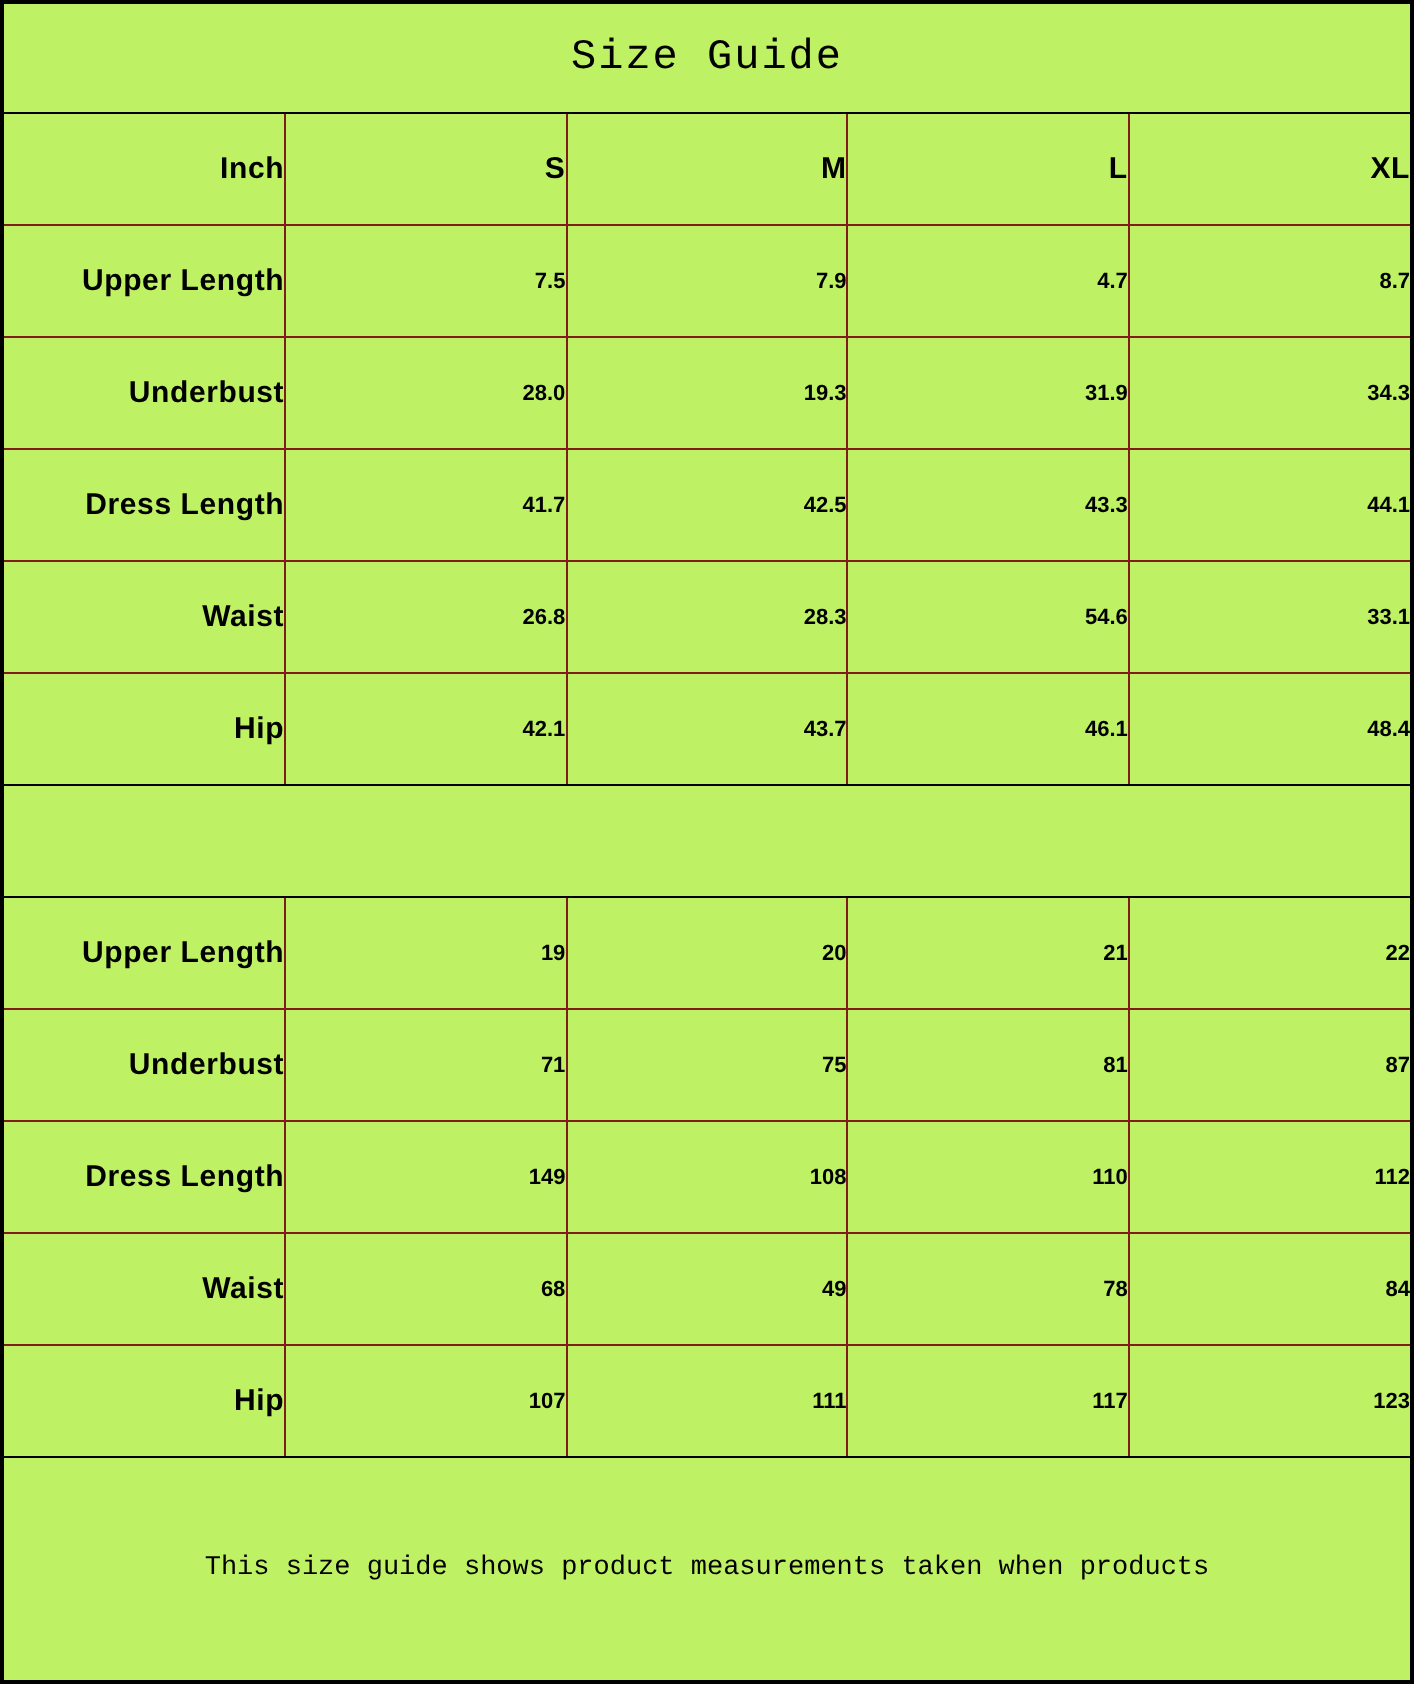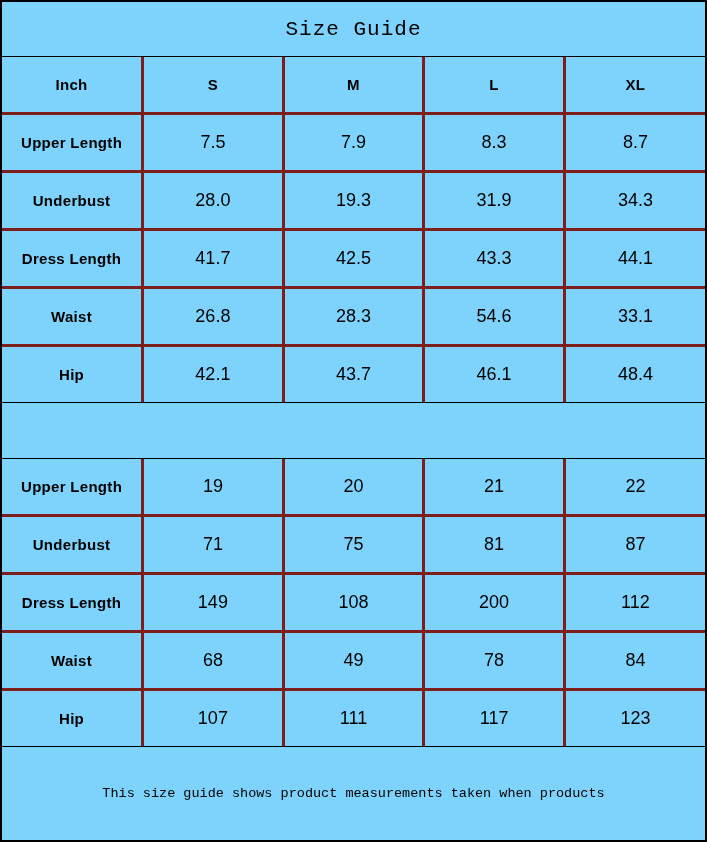--- a/index.html
+++ b/index.html
@@ -9,21 +9,21 @@
     font-family: "Liberation Sans", sans-serif;
     color: #000000;
   }
   .sheet {
     width: 707px;
     height: 842px;
     box-sizing: border-box;
     border: 2px solid #000000;
     display: flex;
     flex-direction: column;
-    background: #7dd3fc;
+    background: #bef264;
   }
   .title-row {
     height: 54px;
     flex: 0 0 54px;
     border-bottom: 1px solid #000000;
     display: flex;
     align-items: center;
     justify-content: center;
   }
   .title-row .title-text {
@@ -34,34 +34,34 @@
   }
   table.size-table {
     width: 100%;
     border-collapse: collapse;
     table-layout: fixed;
     border: hidden; 
     flex: 0 0 auto;
   }
   table.size-table td,
   table.size-table th {
-    border: 3px solid #7f1d1d;
+    border: 1px solid #7f1d1d;
     height: 55px;
-    text-align: center;
+    text-align: right;
     vertical-align: middle;
     padding: 0;
   }
   table.size-table th {
     font-weight: bold;
     font-size: 15px;
     letter-spacing: 0.3px;
   }
   table.size-table td {
-    font-weight: normal;
-    font-size: 18px;
+    font-weight: bold;
+    font-size: 11px;
   }
   .spacer-row {
     height: 55px;
     flex: 0 0 55px;
     border-top: 1px solid #000000;
     border-bottom: 1px solid #000000;
   }
   .footnote {
     flex: 1 1 auto;
     border-top: 1px solid #000000;
@@ -92,21 +92,21 @@
         <th>Inch</th>
         <th>S</th>
         <th>M</th>
         <th>L</th>
         <th>XL</th>
       </tr>
       <tr>
         <th>Upper Length</th>
         <td>7.5</td>
         <td>7.9</td>
-        <td>8.3</td>
+        <td>4.7</td>
         <td>8.7</td>
       </tr>
       <tr>
         <th>Underbust</th>
         <td>28.0</td>
         <td>19.3</td>
         <td>31.9</td>
         <td>34.3</td>
       </tr>
       <tr>
@@ -148,21 +148,21 @@
         <th>Underbust</th>
         <td>71</td>
         <td>75</td>
         <td>81</td>
         <td>87</td>
       </tr>
       <tr>
         <th>Dress Length</th>
         <td>149</td>
         <td>108</td>
-        <td>200</td>
+        <td>110</td>
         <td>112</td>
       </tr>
       <tr>
         <th>Waist</th>
         <td>68</td>
         <td>49</td>
         <td>78</td>
         <td>84</td>
       </tr>
       <tr>

